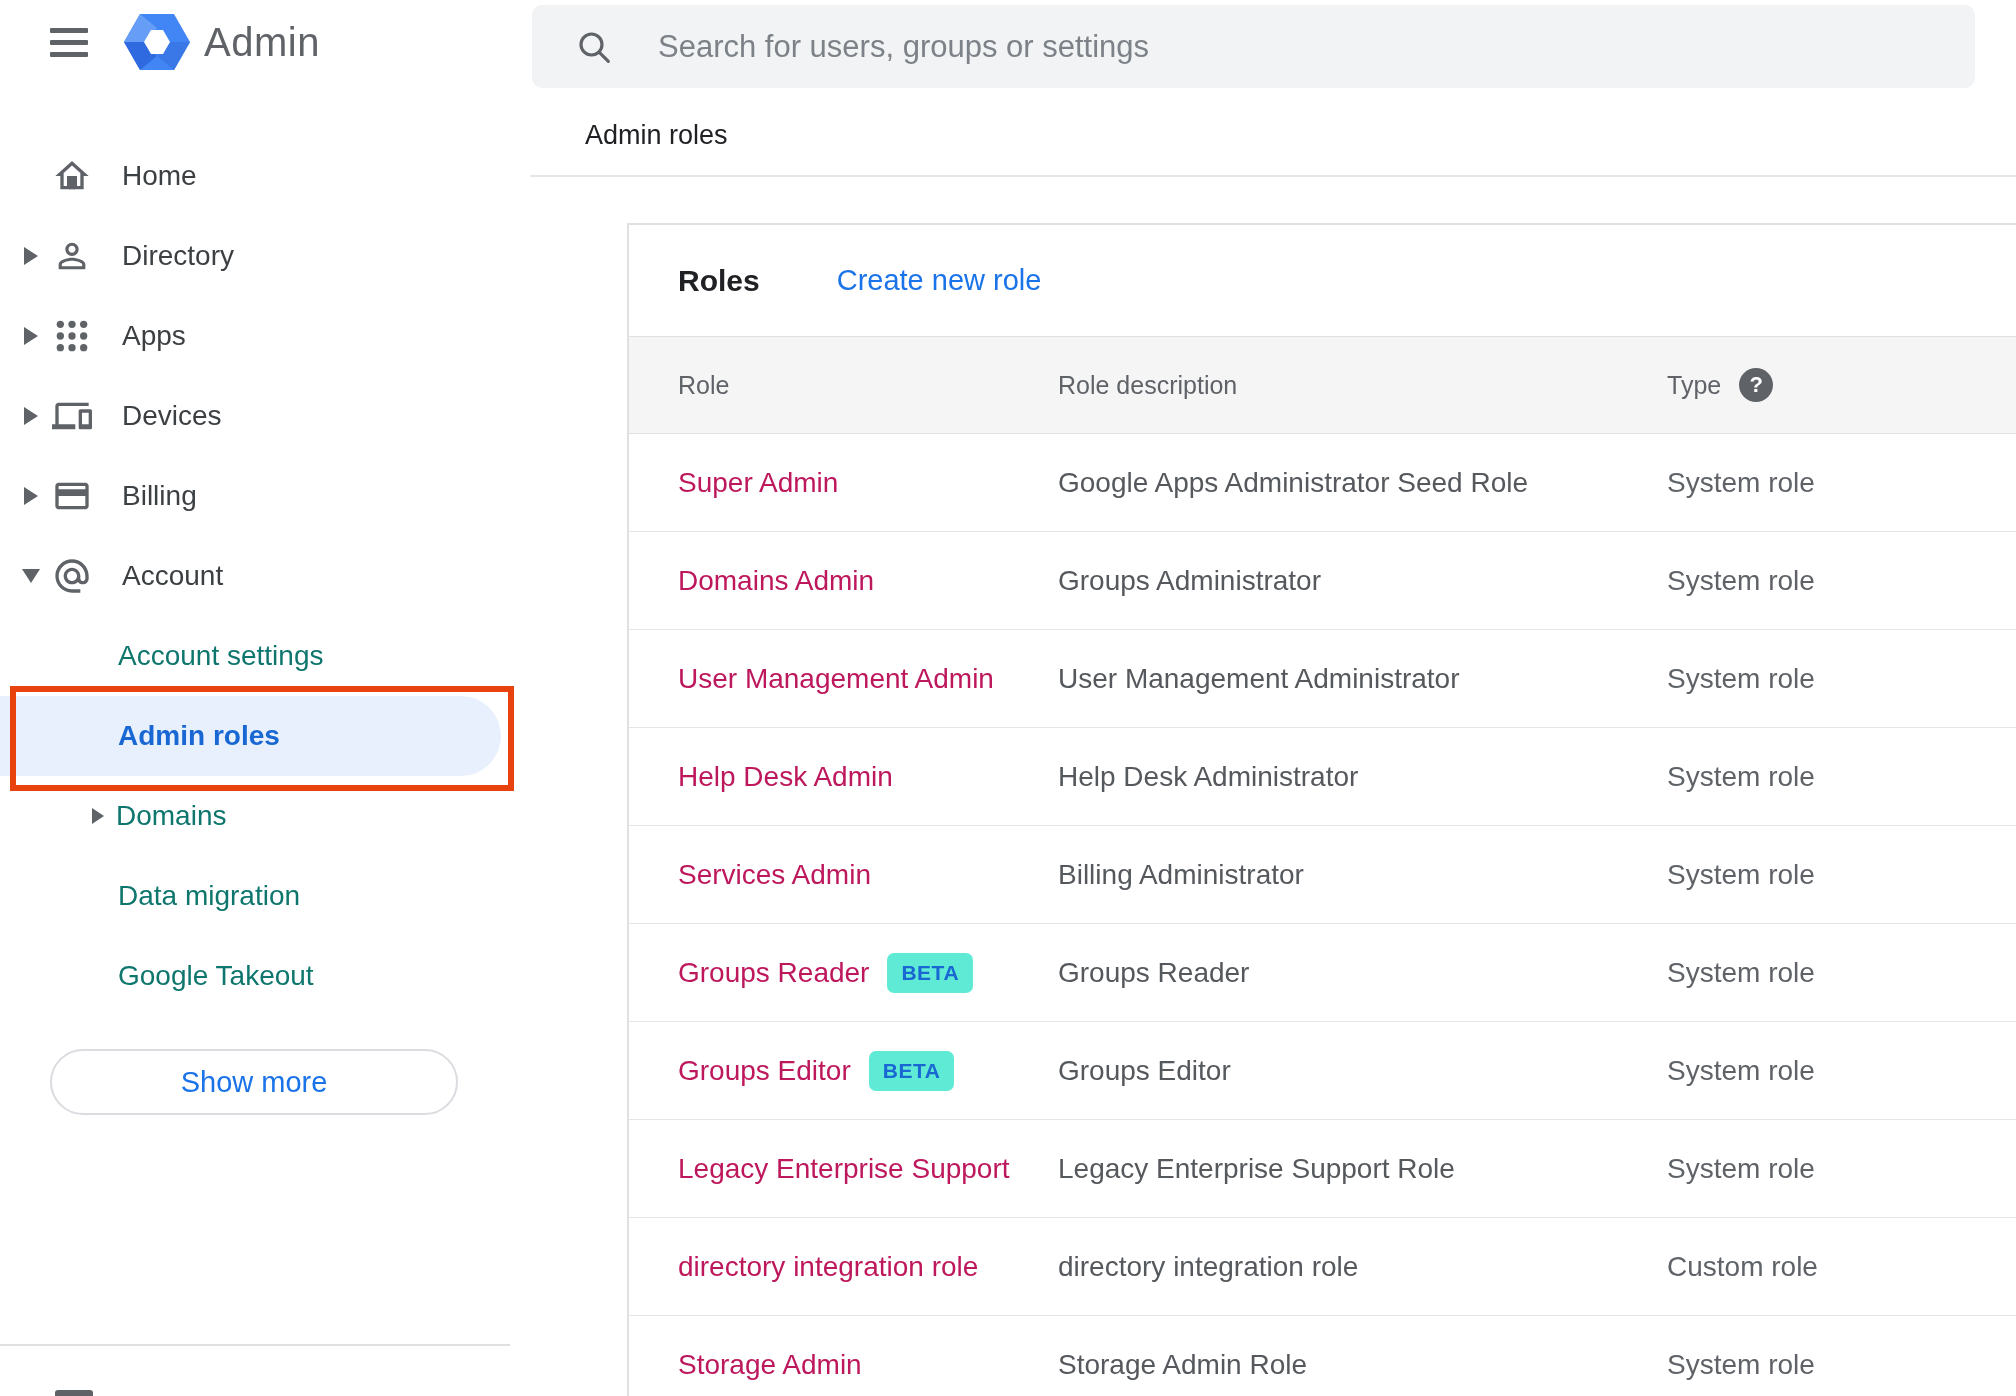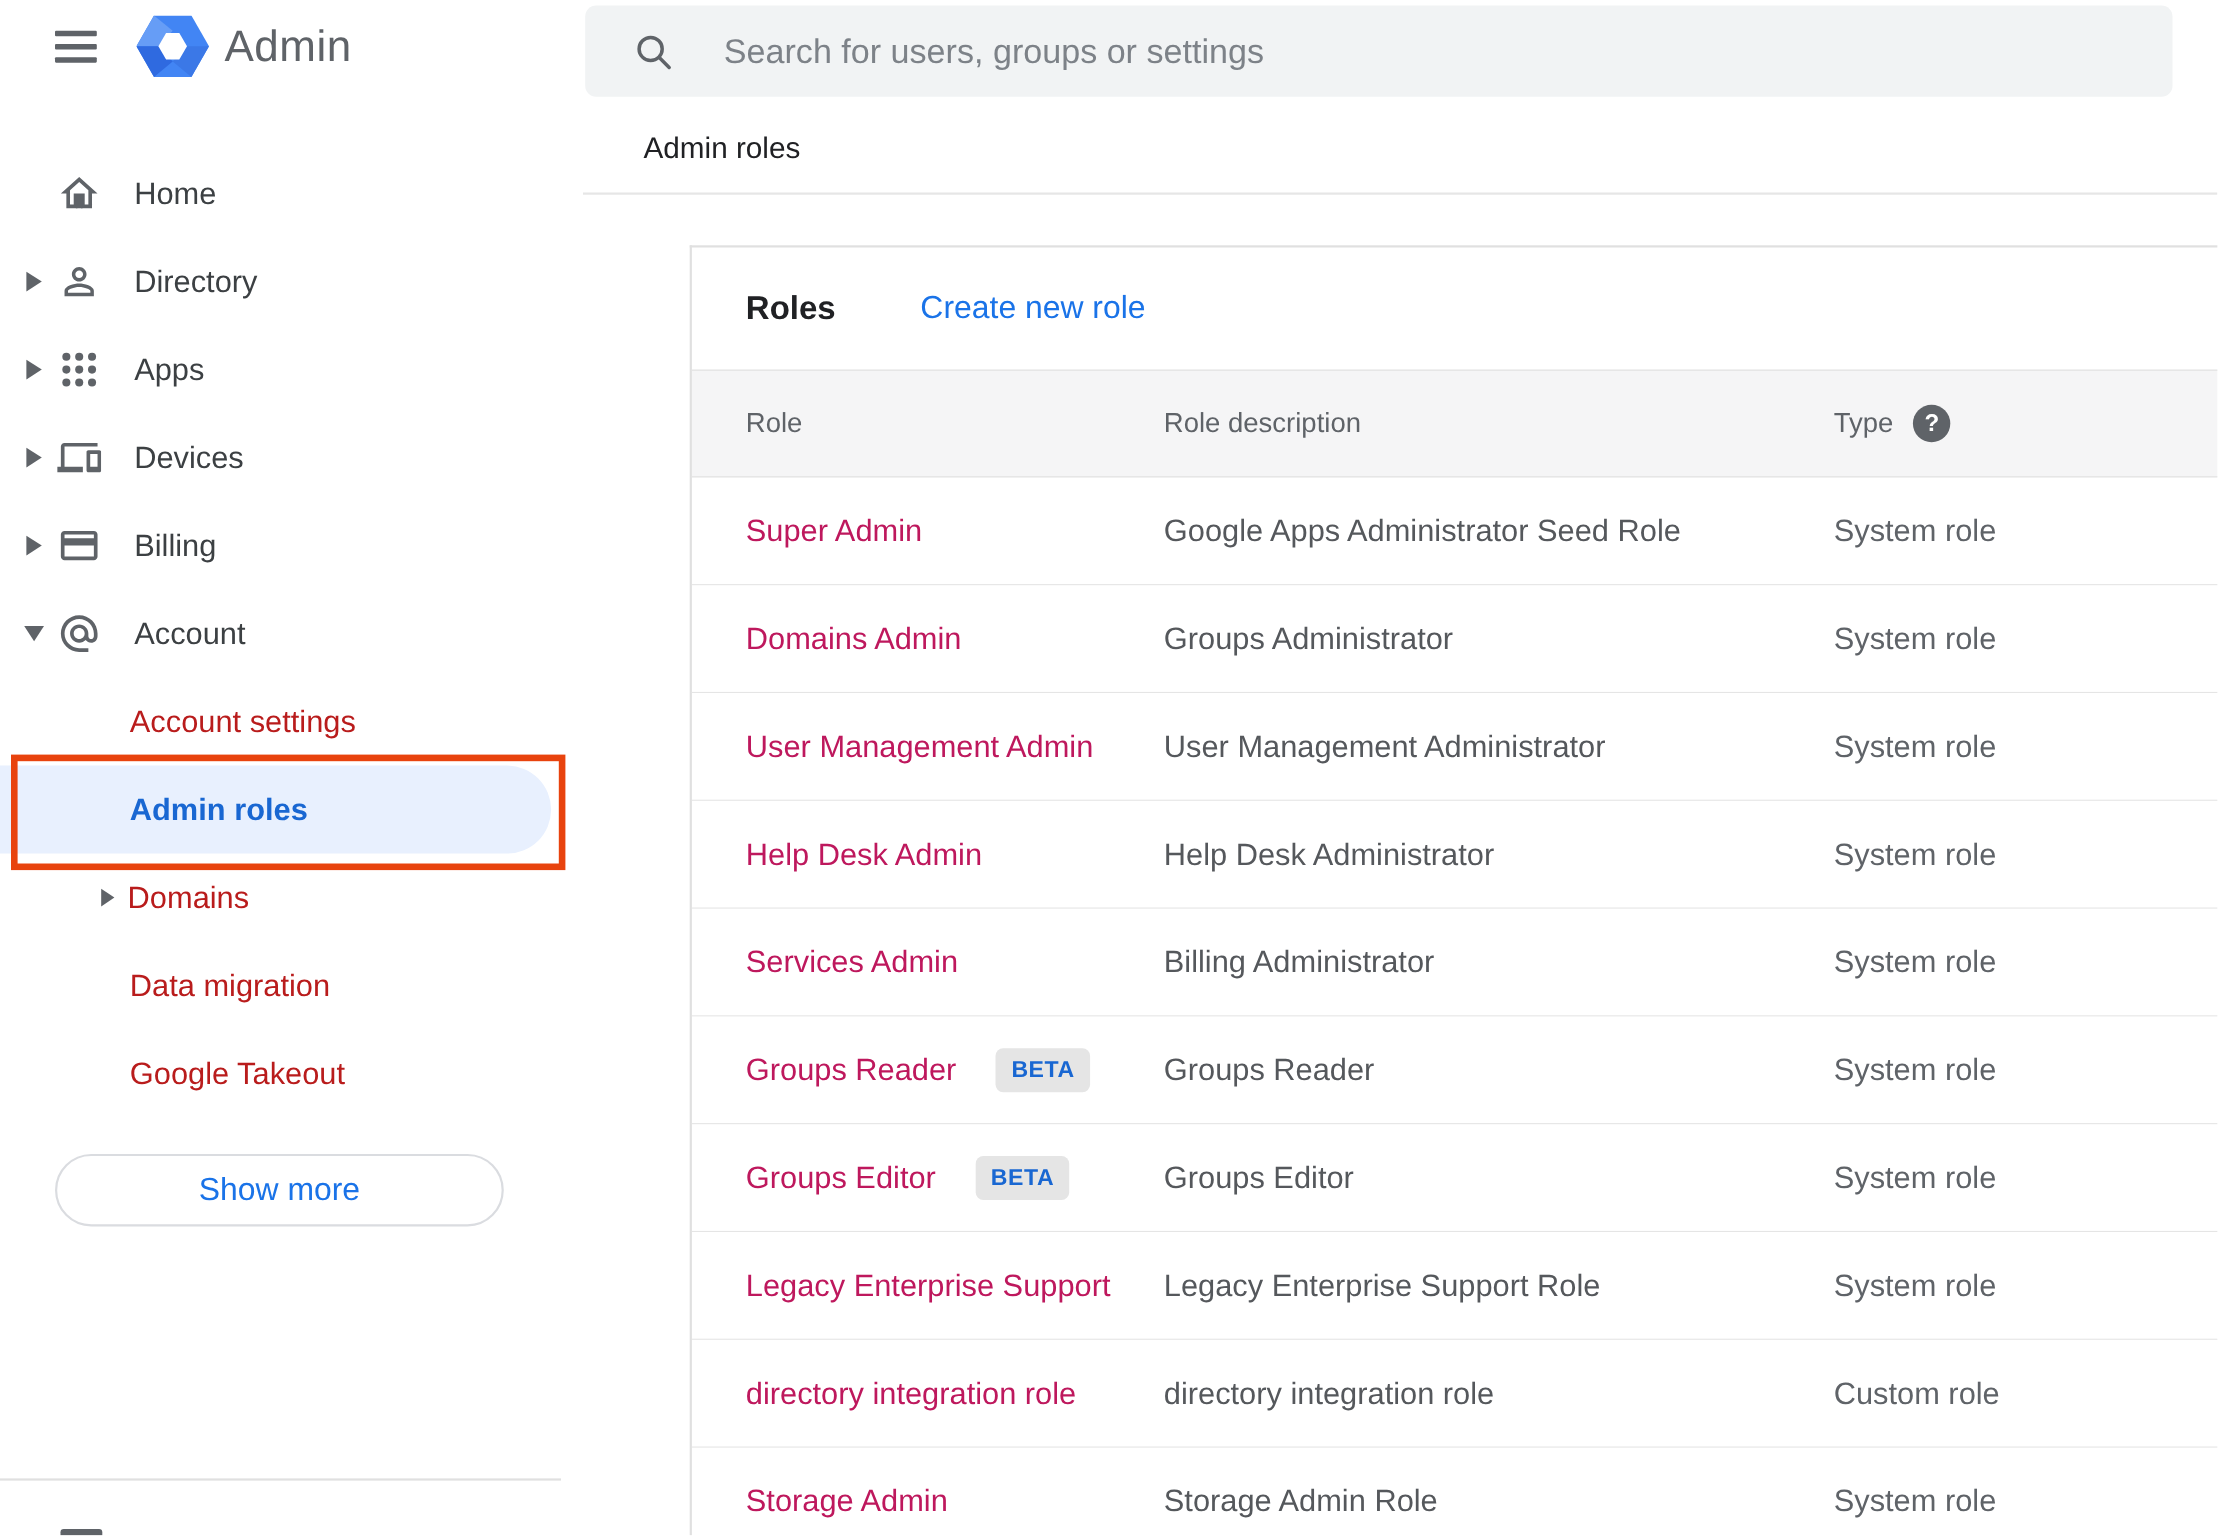--- a/index.html
+++ b/index.html
@@ -18,21 +18,21 @@
   .nav { margin-top:52px; }
   .nav-item { display:flex; align-items:center; height:80px; cursor:pointer; }
   .arrow-slot { width:30px; margin-left:16px; display:flex; justify-content:center; align-items:center; }
   .tri-r { width:0; height:0; border-left:14px solid #5f6368; border-top:9px solid transparent; border-bottom:9px solid transparent; }
   .tri-d { width:0; height:0; border-top:14px solid #5f6368; border-left:9px solid transparent; border-right:9px solid transparent; }
   .tri-r.small { border-left-width:12px; border-top-width:8px; border-bottom-width:8px; }
   .icon-slot { width:44px; margin-left:4px; display:flex; justify-content:center; align-items:center; }
   .nav-label { margin-left:28px; font-size:28px; color:#3c4043; }
 
   .sub-item { position:relative; display:flex; align-items:center; height:80px; padding-left:118px; cursor:pointer; }
-  .sub-label { font-size:28px; color:#b91c1c; }
+  .sub-label { font-size:28px; color:#0f766e; }
   .sub-item.selected { background:#e8f0fe; width:501px; border-radius:0 44px 44px 0; }
   .sub-item.selected .sub-label { color:#1967d2; font-weight:700; }
   .sub-arrow { margin-left:-26px; margin-right:12px; }
 
   .show-more { margin:33px 0 0 50px; width:408px; height:66px; border:2px solid #dadce0; border-radius:35px;
                background:#fff; color:#1a73e8; font-size:29px; font-family:"Liberation Sans",sans-serif;
                display:flex; align-items:center; justify-content:center; cursor:pointer; }
 
   .sb-bottom-divider { position:absolute; left:0; top:1344px; width:510px; height:2px; background:#e0e0e0; }
   .sb-partial-icon { position:absolute; left:55px; top:1390px; width:38px; height:6px; background:#5f6368; border-radius:3px 3px 0 0; }
@@ -60,21 +60,21 @@
   .thead { height:98px; background:#f5f5f6; border-top:1px solid #e0e0e0; border-bottom:1px solid #e0e0e0;
            display:flex; align-items:center; font-size:25px; color:#5f6368; font-weight:500; }
   .col-role { width:429px; padding-left:49px; display:flex; align-items:center; }
   .col-desc { width:609px; }
   .col-type { flex:1; display:flex; align-items:center; }
   .help-circle { margin-left:18px; width:34px; height:34px; border-radius:50%; background:#5f6368; color:#fff;
                  font-size:22px; font-weight:700; display:flex; align-items:center; justify-content:center; cursor:pointer; }
 
   .trow { height:98px; display:flex; align-items:center; border-bottom:1px solid #e5e5e5; font-size:28px; }
   .role-link { color:#be185d; text-decoration:none; cursor:pointer; white-space:nowrap; }
-  .beta-badge { margin-left:36px; background:#e5e5e5; color:#1967d2; font-size:21px; font-weight:700;
+  .beta-badge { margin-left:18px; background:#5eead4; color:#1967d2; font-size:21px; font-weight:700;
                 padding:8px 14px; border-radius:7px; letter-spacing:0.5px; }
   .cell-desc { color:#55585c; }
   .cell-type { color:#5f6368; }
 
   svg .g { fill:#5f6368; }
 </style>
 </head>
 <body>
 
 <div id="screen">

